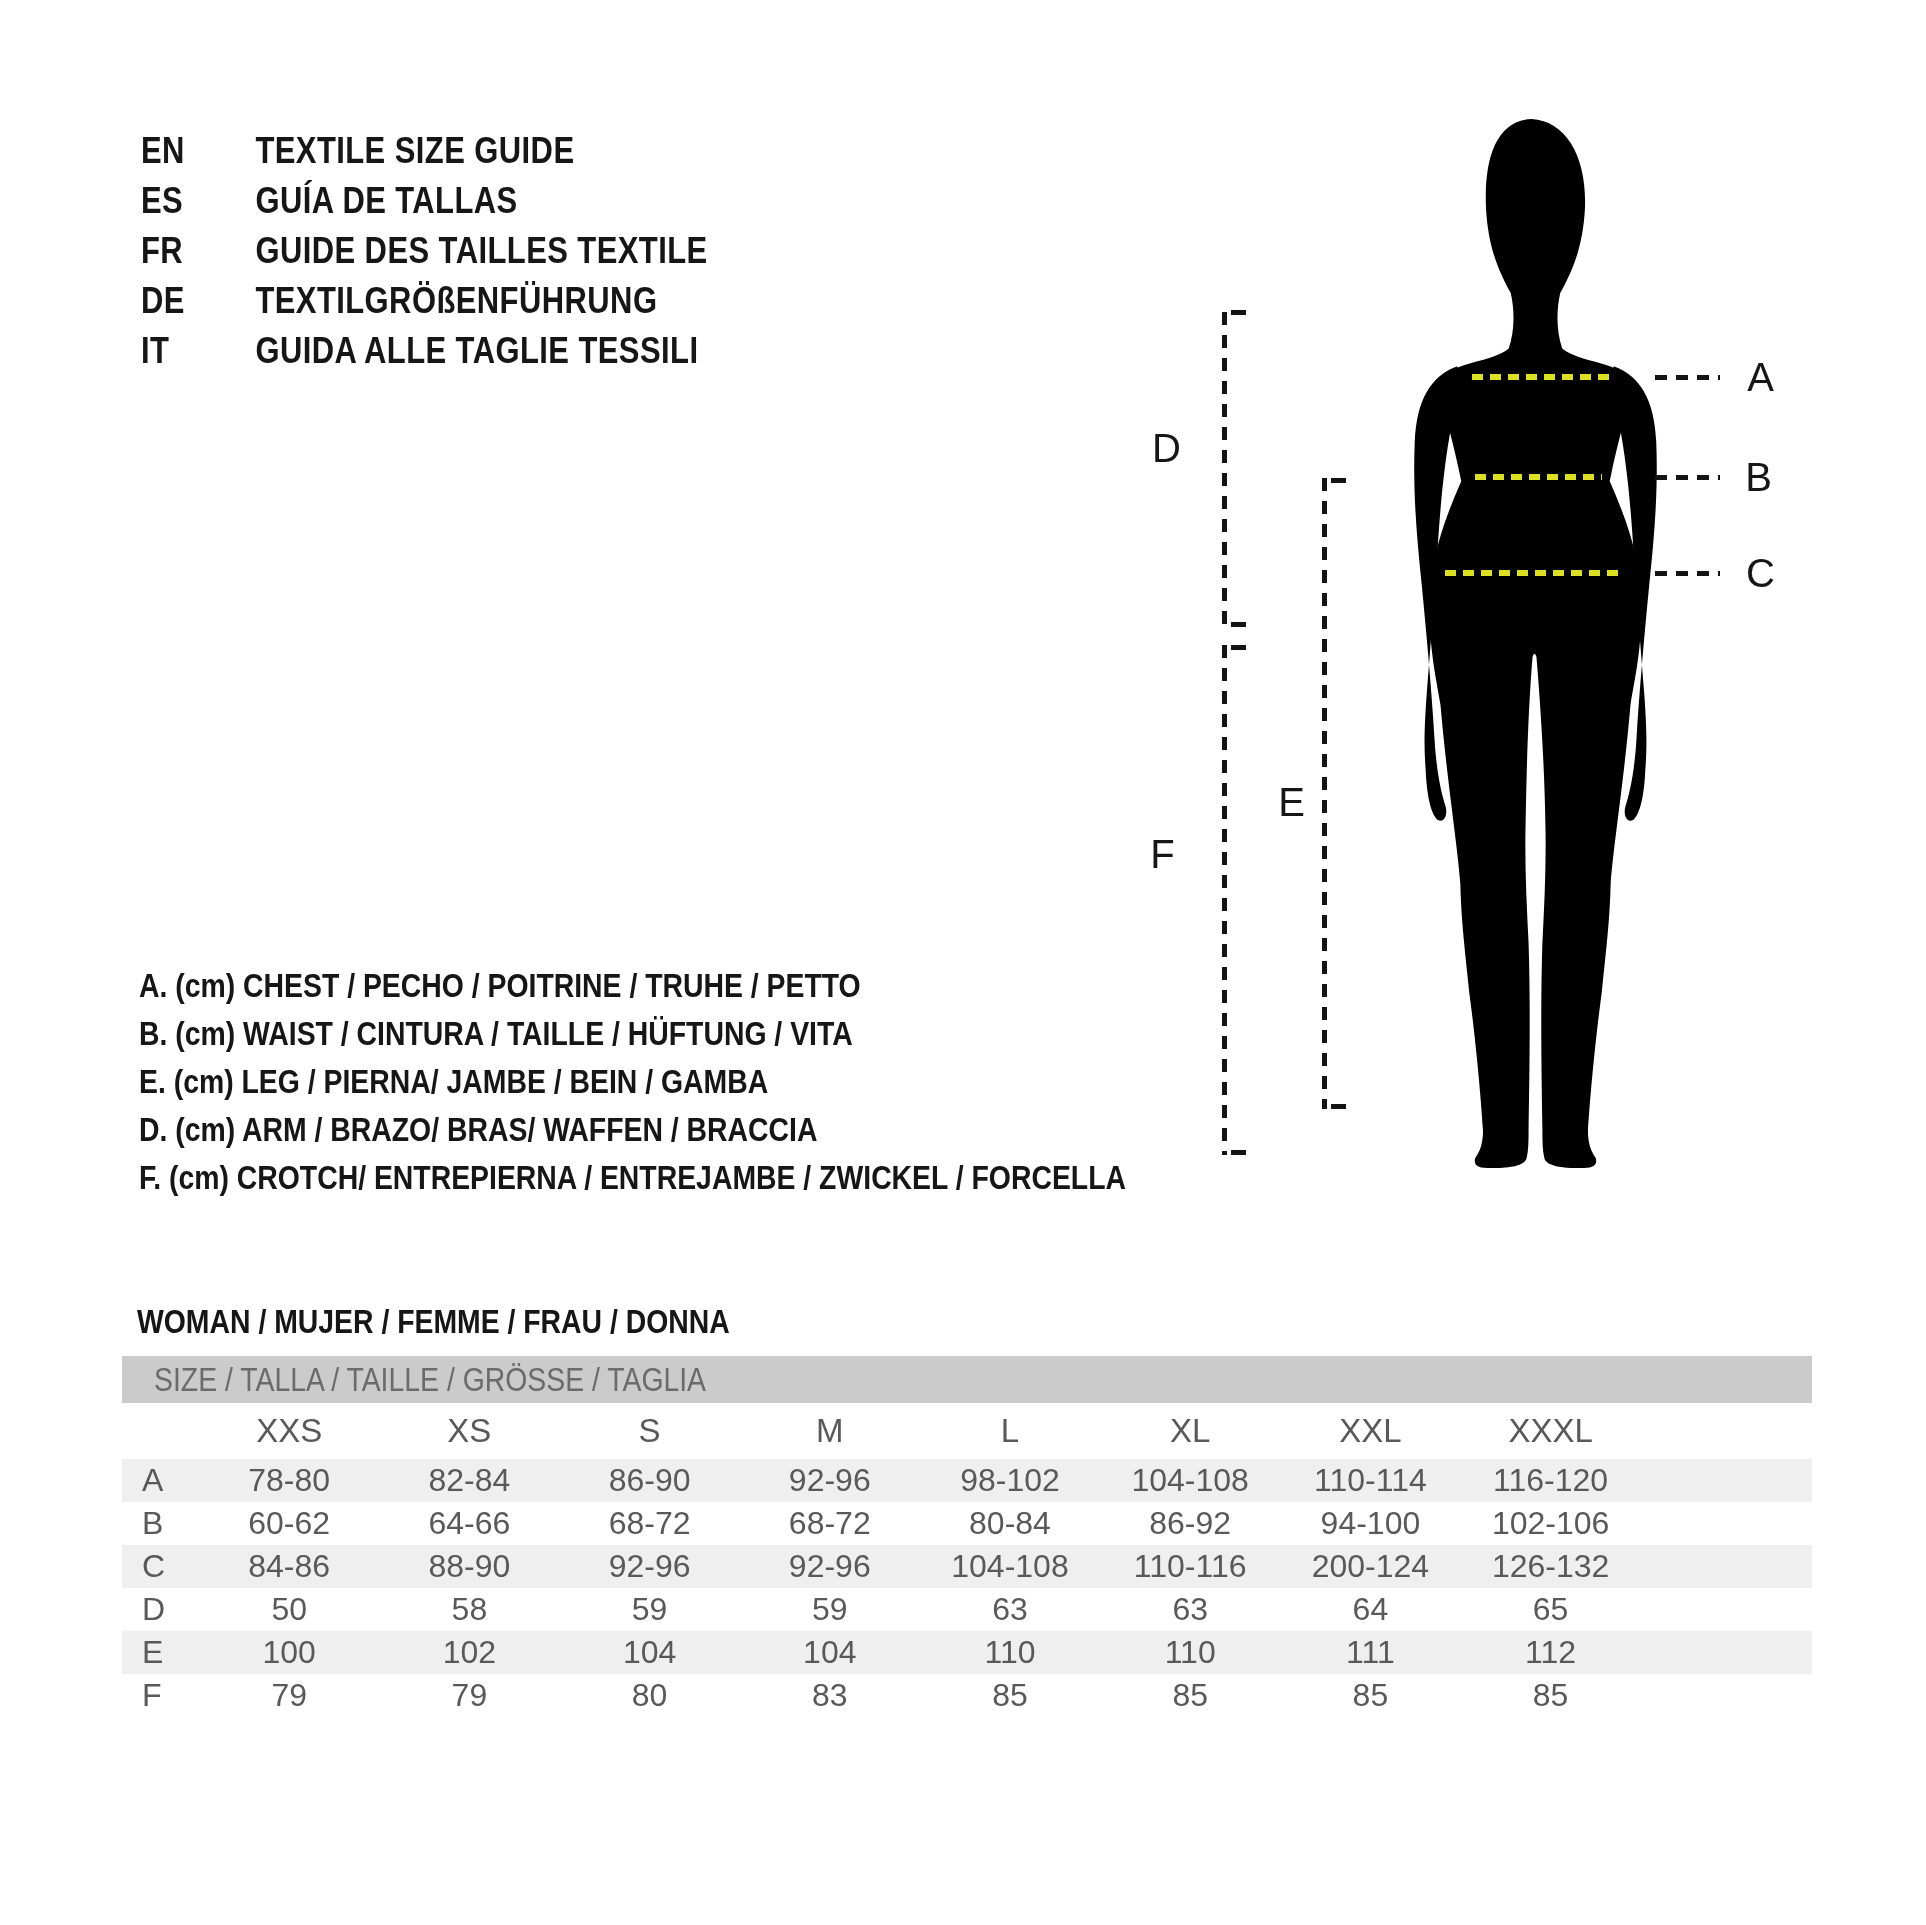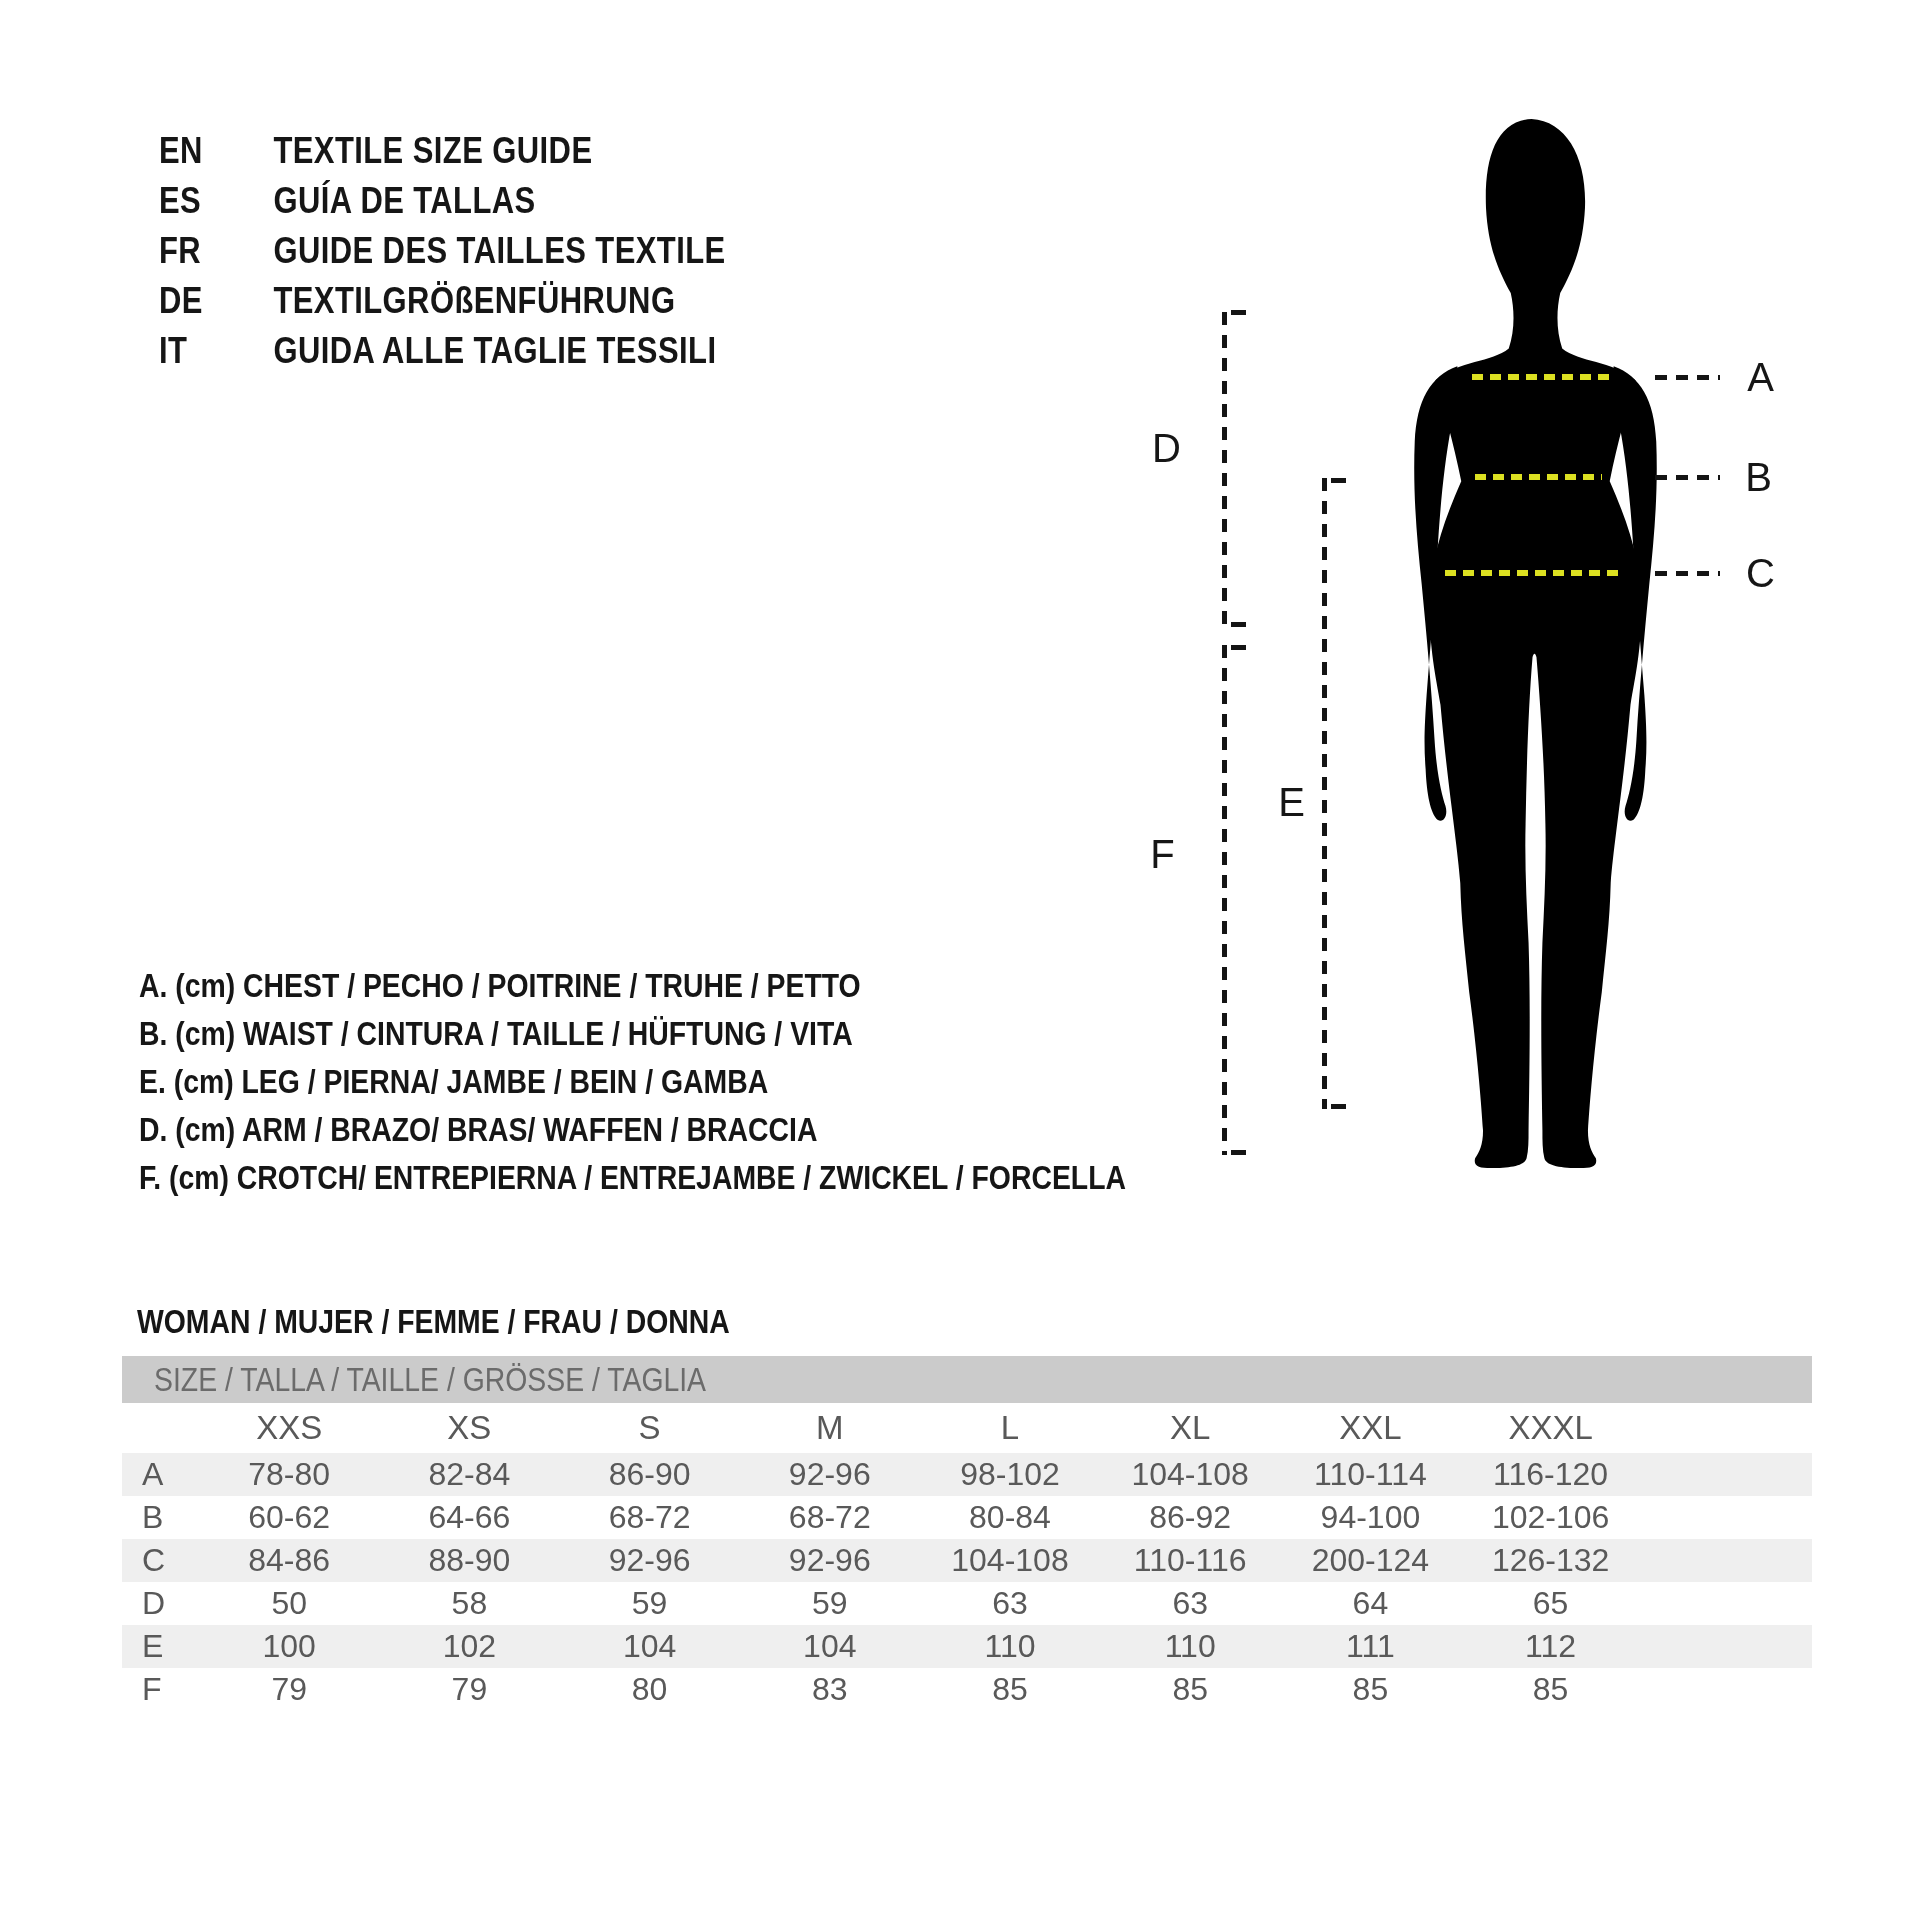--- a/index.html
+++ b/index.html
@@ -7,21 +7,21 @@
     position:relative;
     width:1927px;height:1926px;
     background:#ffffff;
     font-family:"Liberation Sans","DejaVu Sans",sans-serif;
     color:#161616;
     overflow:hidden;
   }
   .cond{display:inline-block;transform:scaleX(0.86);transform-origin:0 50%;white-space:nowrap;}
 
   
-  .languages{position:absolute;left:159px;top:126px;}
+  .languages{position:absolute;left:141px;top:126px;}
   .lang-row{height:50px;line-height:50px;font-size:36px;font-weight:700;letter-spacing:0.5px;}
   .lang-code{display:inline-block;width:133px;}
 
   
   .silhouette{position:absolute;left:1386px;top:111px;width:297px;height:1064px;}
 
   .dash-h-yellow{position:absolute;height:6px;
     background:repeating-linear-gradient(90deg,var(--dash-yellow,#dce021) 0 11px,transparent 11px 18px);}
   .dash-h-black{position:absolute;height:5px;
     background:repeating-linear-gradient(90deg,#141414 0 12px,transparent 12px 21px);}
@@ -61,21 +61,21 @@
   
   .audience{position:absolute;left:137px;top:1302px;height:40px;line-height:40px;
     font-size:33px;font-weight:700;}
 
   
   .table-wrap{position:absolute;left:122px;top:1356px;width:1690px;}
   .size-header{height:47px;line-height:47px;background:var(--header-bg,#cbcbcb);
     color:var(--header-text,#6b6b6b);font-size:33px;font-weight:400;padding-left:32px;box-sizing:border-box;}
   table.sizes{border-collapse:collapse;table-layout:fixed;width:1690px;color:var(--cell-text,#595959);}
   table.sizes td{padding:0;text-align:center;font-size:32px;font-weight:400;overflow:hidden;}
-  tr.size-names td{height:50px;font-size:33px;}
+  tr.size-names td{height:56px;font-size:33px;}
   tr.data-row td{height:43px;}
   tr.stripe{background:var(--stripe-bg,#efefef);}
   td.rowlabel{text-align:left !important;padding-left:20px !important;}
 </style>
 </head>
 <body>
 
 <div class="page">
 
   <section class="languages">

